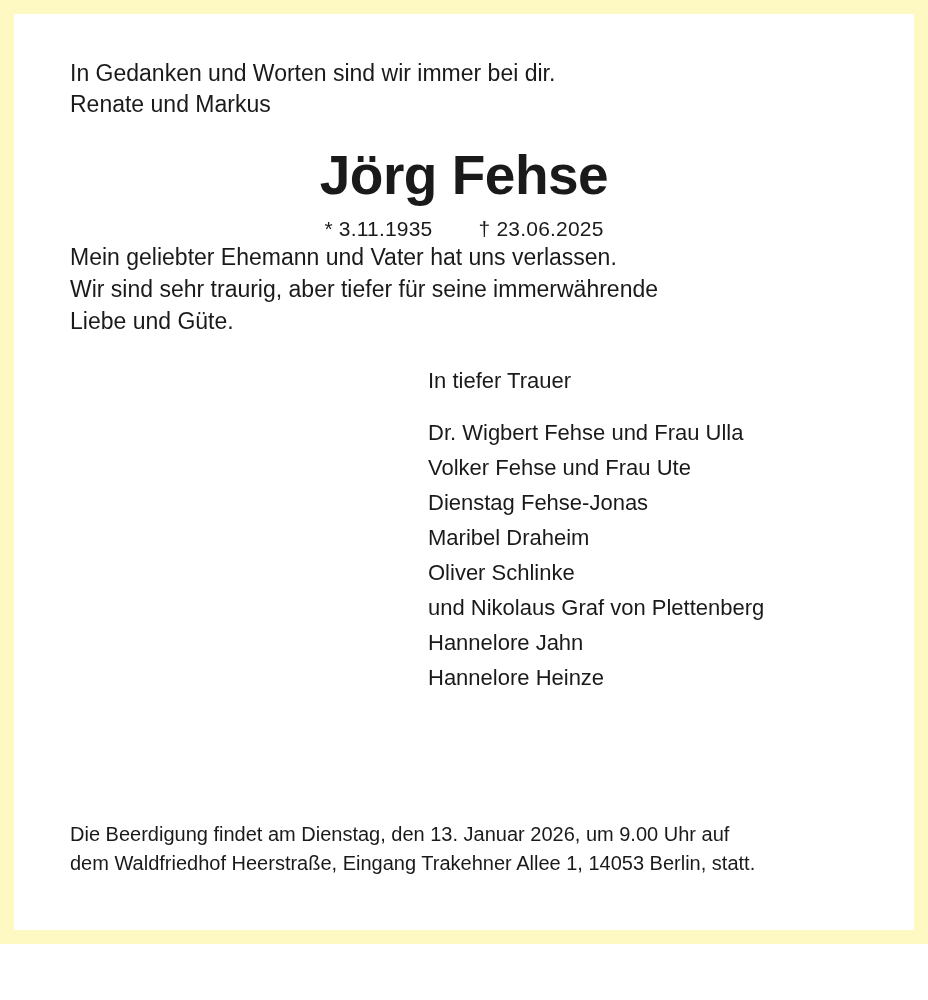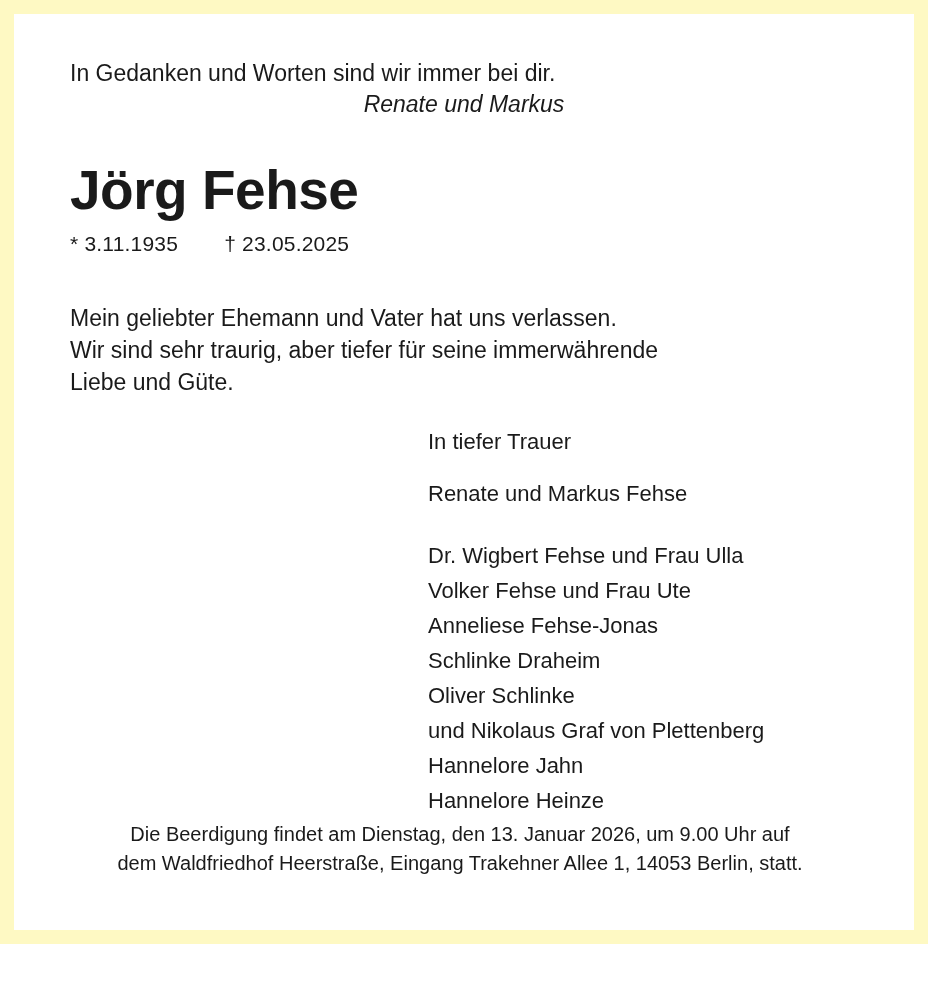--- a/index.html
+++ b/index.html
@@ -27,105 +27,101 @@
     background: #ffffff;
     padding: 44px 56px 30px 56px;
     position: relative;
   }
   .intro {
     font-size: 23px;
     line-height: 31px;
     margin: 0;
   }
   .intro .signers {
-    font-style: italic;
-    text-align: center;
   }
   .name-block {
-    margin-top: 40px;
+    text-align: center;
+    margin-top: 25px;
   }
   .deceased-name {
     font-size: 55px;
     font-weight: bold;
     letter-spacing: -0.5px;
     line-height: 60px;
     margin: 0;
   }
   .dates {
     font-size: 21px;
     margin-top: 12px;
     letter-spacing: 0.2px;
   }
   .dates .sep {
     display: inline-block;
     width: 34px;
   }
   .message {
     font-size: 23px;
     line-height: 32px;
-    margin-top: 46px;
   }
   .mourners {
     margin-top: 26px;
     padding-left: 358px;
     font-size: 22px;
     line-height: 35px;
   }
   .mourners .lead {
     margin-bottom: 17px;
   }
   .mourners .principal {
     margin-bottom: 27px;
   }
   .mourners .family-line {
     white-space: nowrap;
   }
   .funeral {
     position: absolute;
-    left: 48px;
+    left: 56px;
     right: 56px;
     bottom: 52px;
     font-size: 20px;
     line-height: 29px;
-    text-align: center;
   }
 </style>
 </head>
 <body>
 
 <div class="obituary">
   <div class="inner">
 
     <div class="intro">
       <div>In Gedanken und Worten sind wir immer bei dir.</div>
       <div class="signers">Renate und Markus</div>
     </div>
 
     <div class="name-block">
       <div class="deceased-name">Jörg Fehse</div>
       <div class="dates">
         <span>* 3.11.1935</span>
         <span class="sep"></span>
-        <span>† 23.05.2025</span>
+        <span>† 23.06.2025</span>
       </div>
     </div>
 
     <div class="message">
       <div>Mein geliebter Ehemann und Vater hat uns verlassen.</div>
       <div>Wir sind sehr traurig, aber tiefer für seine immerwährende</div>
       <div>Liebe und Güte.</div>
     </div>
 
     <div class="mourners">
       <div class="lead">In tiefer Trauer</div>
-      <div class="principal">Renate und Markus Fehse</div>
       <div class="family-line">Dr. Wigbert Fehse und Frau Ulla</div>
       <div class="family-line">Volker Fehse und Frau Ute</div>
-      <div class="family-line">Anneliese Fehse-Jonas</div>
-      <div class="family-line">Schlinke Draheim</div>
+      <div class="family-line">Dienstag Fehse-Jonas</div>
+      <div class="family-line">Maribel Draheim</div>
       <div class="family-line">Oliver Schlinke</div>
       <div class="family-line">und Nikolaus Graf von Plettenberg</div>
       <div class="family-line">Hannelore Jahn</div>
       <div class="family-line">Hannelore Heinze</div>
     </div>
 
     <div class="funeral">
       <div>Die Beerdigung findet am Dienstag, den 13. Januar 2026, um 9.00 Uhr auf</div>
       <div>dem Waldfriedhof Heerstraße, Eingang Trakehner Allee 1, 14053 Berlin, statt.</div>
     </div>

